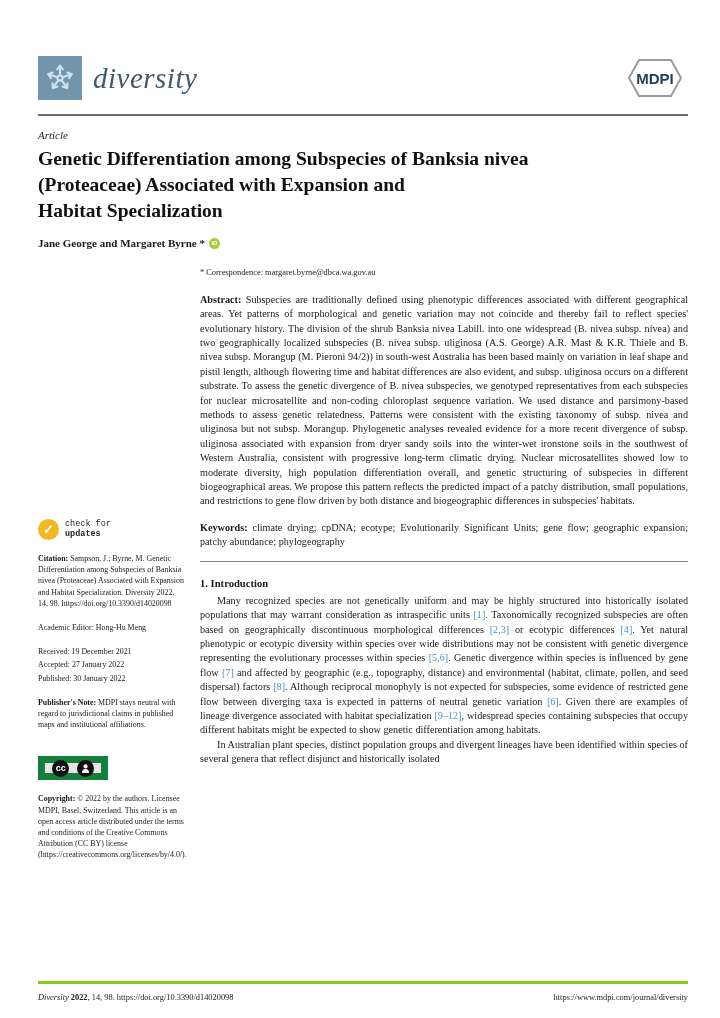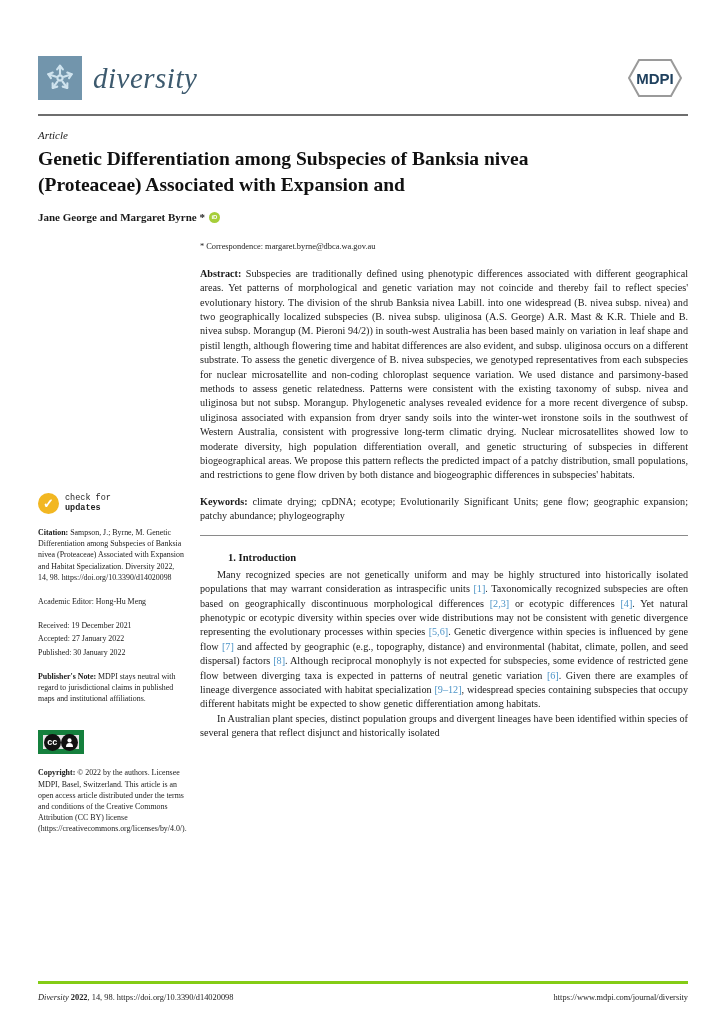--- a/index.html
+++ b/index.html
@@ -53,37 +53,37 @@
     color: #fff; display: flex; align-items: center; justify-content: center;
     font-size: 13px; font-weight: bold; font-family: "Liberation Sans", sans-serif;
   }
   .updates-text { font-family: Liberation Mono, monospace; font-size: 8.5px; line-height: 9.5px; color: #222; }
   .updates-text .l2 { font-weight: bold; }
   .side-block { margin-top: 13px; text-align: left; }
   .side-block b { font-weight: bold; }
   .side-line { margin-top: 2px; }
   .dates { margin-top: 13px; }
   .cc-badge {
-    margin-top: 26px; width: 46px; height: 24px; background: #e5e5e5;
-    border: 5px solid #15803d; display: flex; align-items: center; justify-content: space-evenly;
+    margin-top: 26px; width: 70px; height: 24px; background: #e5e5e5;
+    border: 7px solid #15803d; display: flex; align-items: center; justify-content: space-evenly;
   }
   .cc-circle {
     width: 17px; height: 17px; border-radius: 50%; background: #111;
     color: #fff; display: flex; align-items: center; justify-content: center;
     font-family: "Liberation Sans", sans-serif; font-size: 9px; font-weight: bold;
   }
 
   
   .affiliation { font-size: 8.4px; line-height: 10.8px; text-align: justify; }
   .correspondence { font-size: 8.4px; line-height: 10.8px; margin-top: 1px; }
   .abstract { margin-top: 14px; font-size: 10.2px; line-height: 14.4px; text-align: justify; }
   .abstract b, .keywords b { font-weight: bold; }
   .keywords { margin-top: 12px; font-size: 10.2px; line-height: 14.4px; text-align: justify; }
   .divider { border: none; border-top: 1px solid #8a8a8a; margin-top: 11px; }
-  .section-heading { margin-top: 16px; font-weight: bold; font-size: 10.6px; margin-left: 28px; }
+  .section-heading { margin-top: 16px; font-weight: bold; font-size: 10.6px; }
   .para {
     margin-top: 5px; font-size: 10.2px; line-height: 14.4px;
     text-align: justify; text-indent: 17px;
   }
   .para + .para { margin-top: 0; }
   .cite { color: #4d94c7; }
 
   
   .footer {
     position: absolute; left: 38px; right: 32px; bottom: 16px;
@@ -137,20 +137,21 @@
         <polygon points="7,23 17,5 49,5 59,23 49,41 17,41" fill="none" stroke="#9a9a9a" stroke-width="2"></polygon>
         <text x="33" y="28.5" text-anchor="middle" font-family="Liberation Sans, sans-serif" font-size="15" font-weight="bold" fill="#20415e">MDPI</text>
       </svg>
     </div>
   </div>
 
   <div class="article-type">Article</div>
   <h1 class="title">
     <div><span>Genetic Differentiation among Subspecies of </span><span class="it">Banksia nivea</span></div>
     <div>(Proteaceae) Associated with Expansion and</div>
+    <div>Habitat Specialization</div>
   </h1>
 
   <div class="authors">
     <span>Jane George and Margaret Byrne *</span>
     <span class="orcid">iD</span>
   </div>
 
   <div class="main">
 
     <div class="sidebar">

